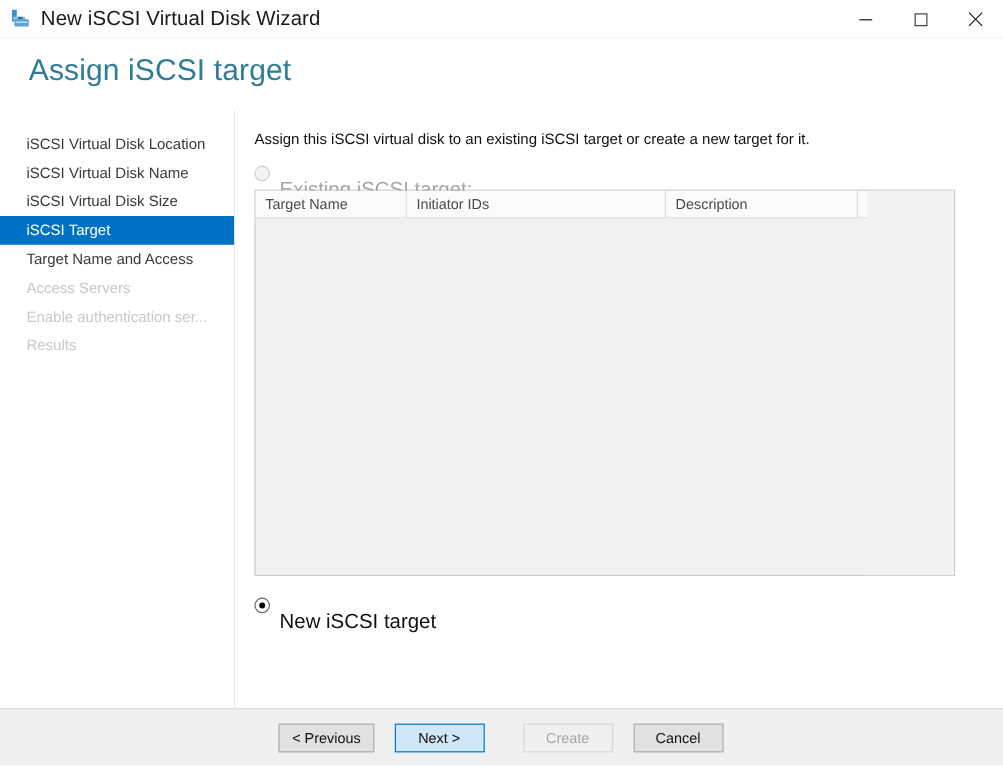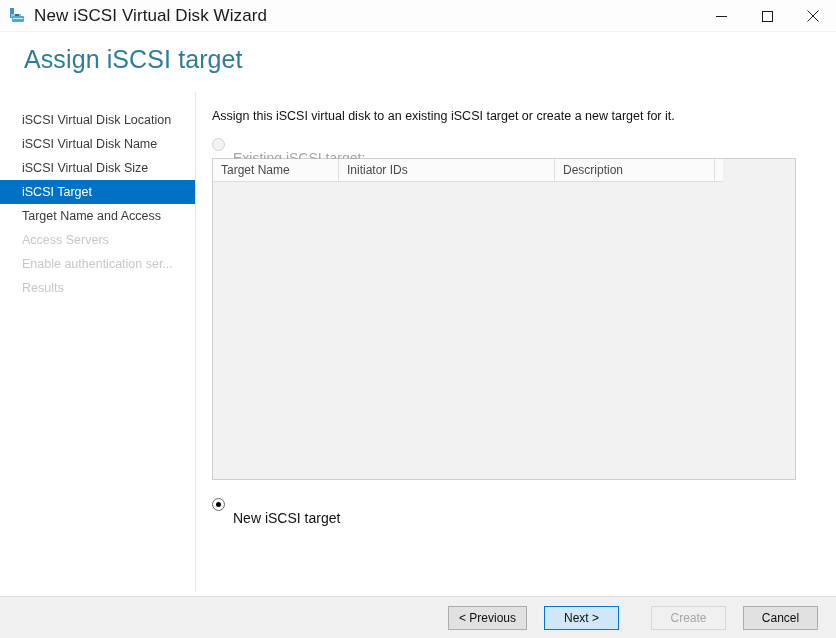--- a/index.html
+++ b/index.html
@@ -150,21 +150,21 @@
     margin-left: -2.5px;
     margin-top: -2.5px;
     border-radius: 50%;
     background: #000000;
   }
   .radio-mark.off {
     border-color: #d0d0d0;
     background: #f4f4f4;
   }
   .radio-label {
-    font-size: 14px;
+    font-size: 17px;
     color: #111111;
     margin-top: 28px;
   }
   .radio-label.dim { color: #a6a6a6; }
 
   
   .target-list {
     margin-top: 2px;
     width: 584px;
     height: 322px;
@@ -201,27 +201,27 @@
   }
 
   .new-target-row { margin-top: 14px; }
 
   
   .footer {
     position: absolute;
     left: 0;
     right: 0;
     bottom: 0;
-    height: 42px;
+    height: 48px;
     background: #f0f0f0;
     border-top: 1px solid #dcdcdc;
     box-sizing: border-box;
     display: flex;
     align-items: center;
-    justify-content: flex-end;
+    justify-content: center;
     padding-right: 18px;
   }
   .btn {
     min-width: 75px;
     height: 24px;
     margin-left: 17px;
     background: #e1e1e1;
     border: 1px solid #adadad;
     font-family: "Liberation Sans", sans-serif;
     font-size: 12px;

